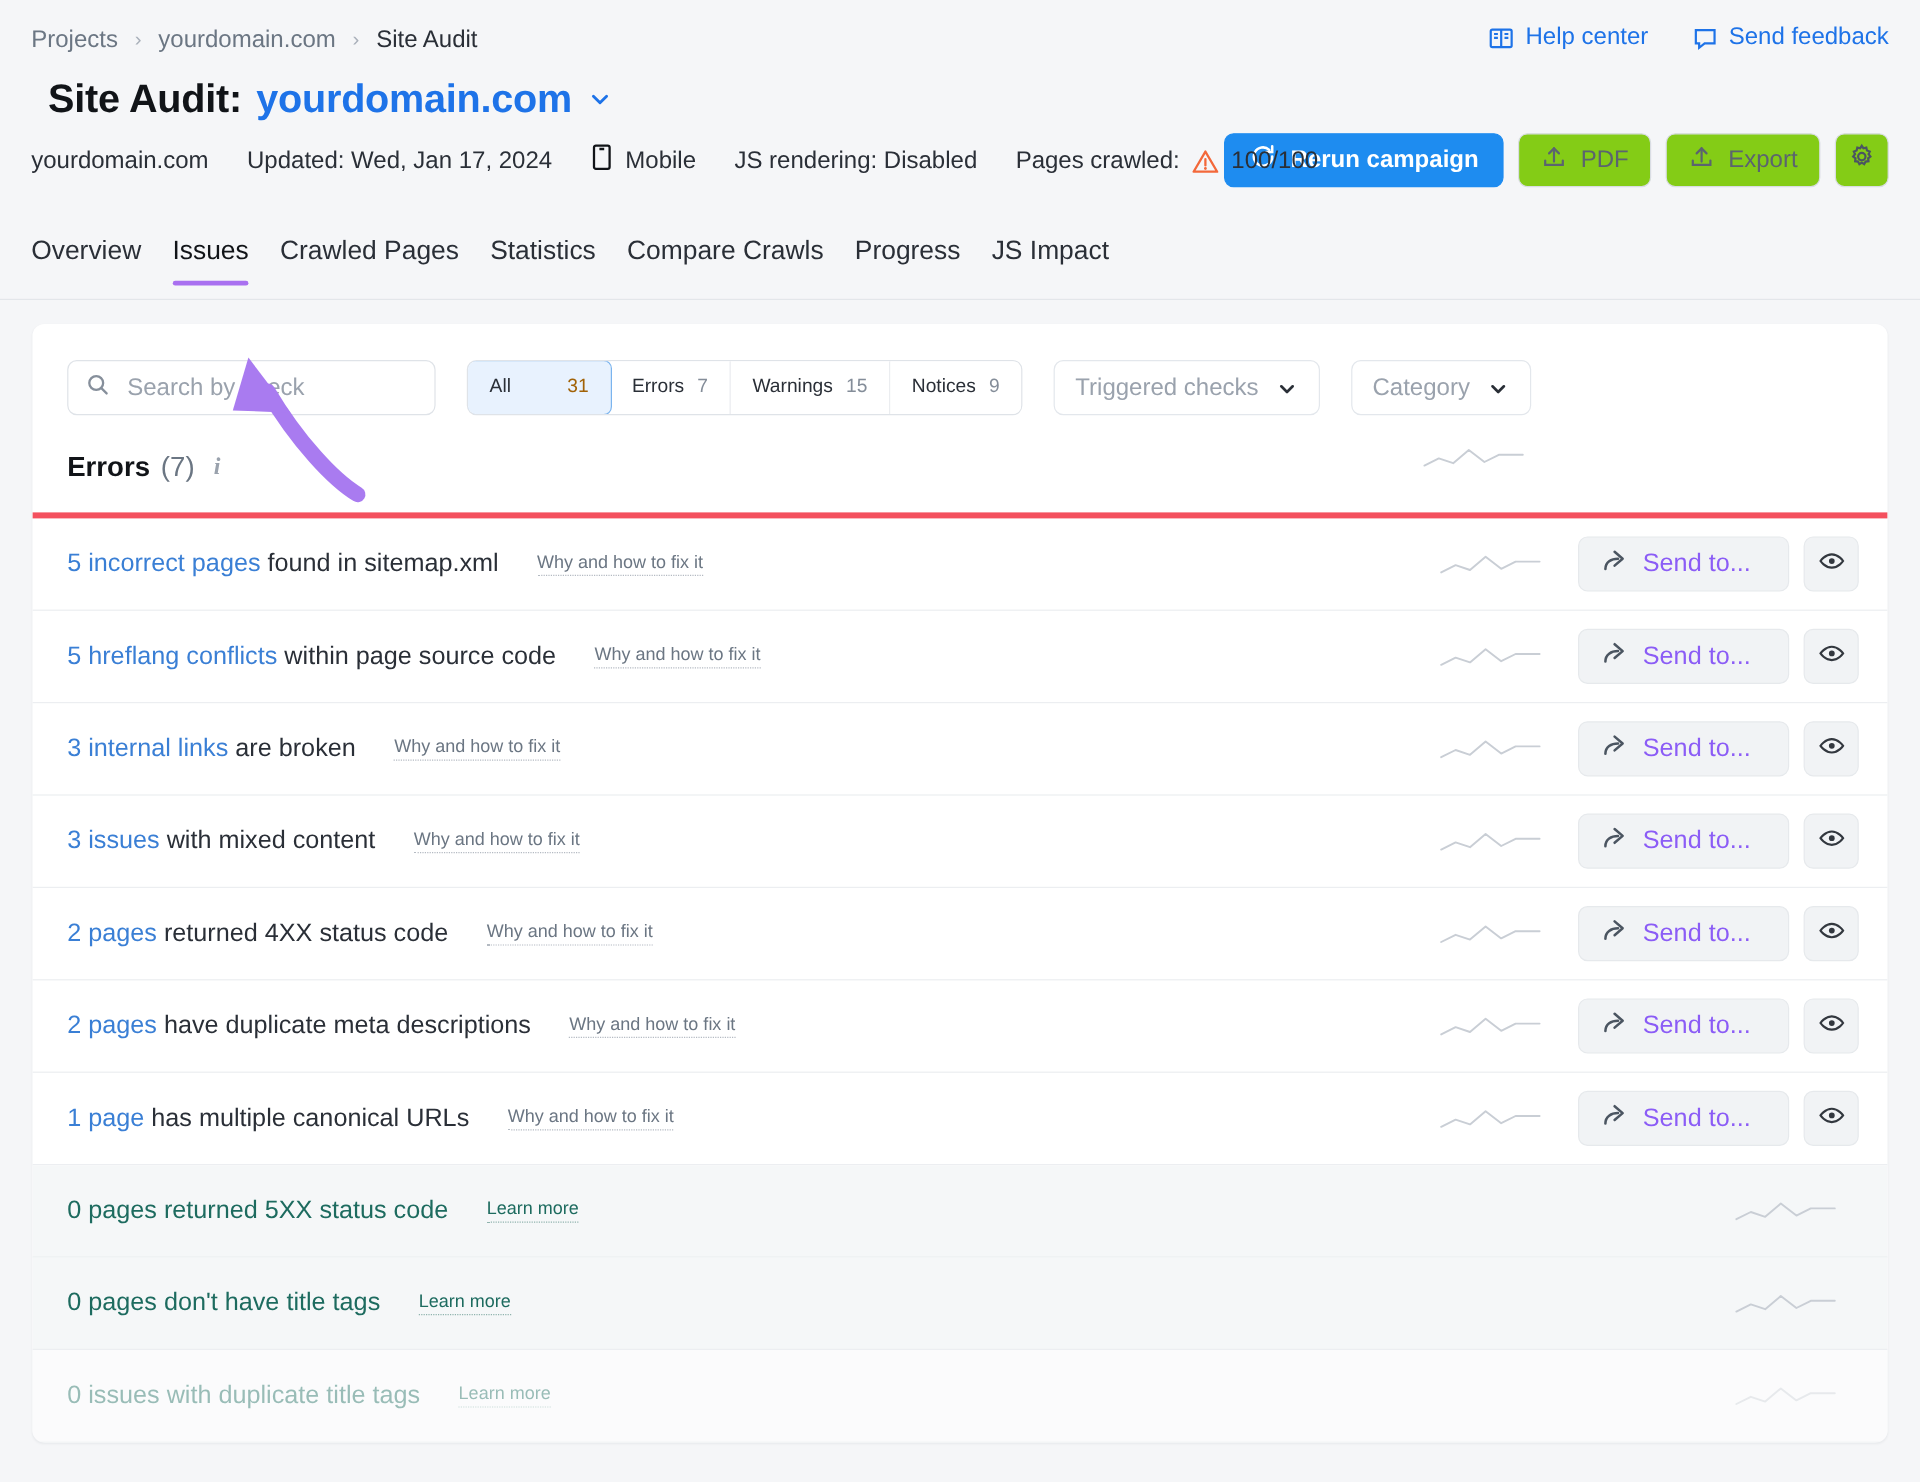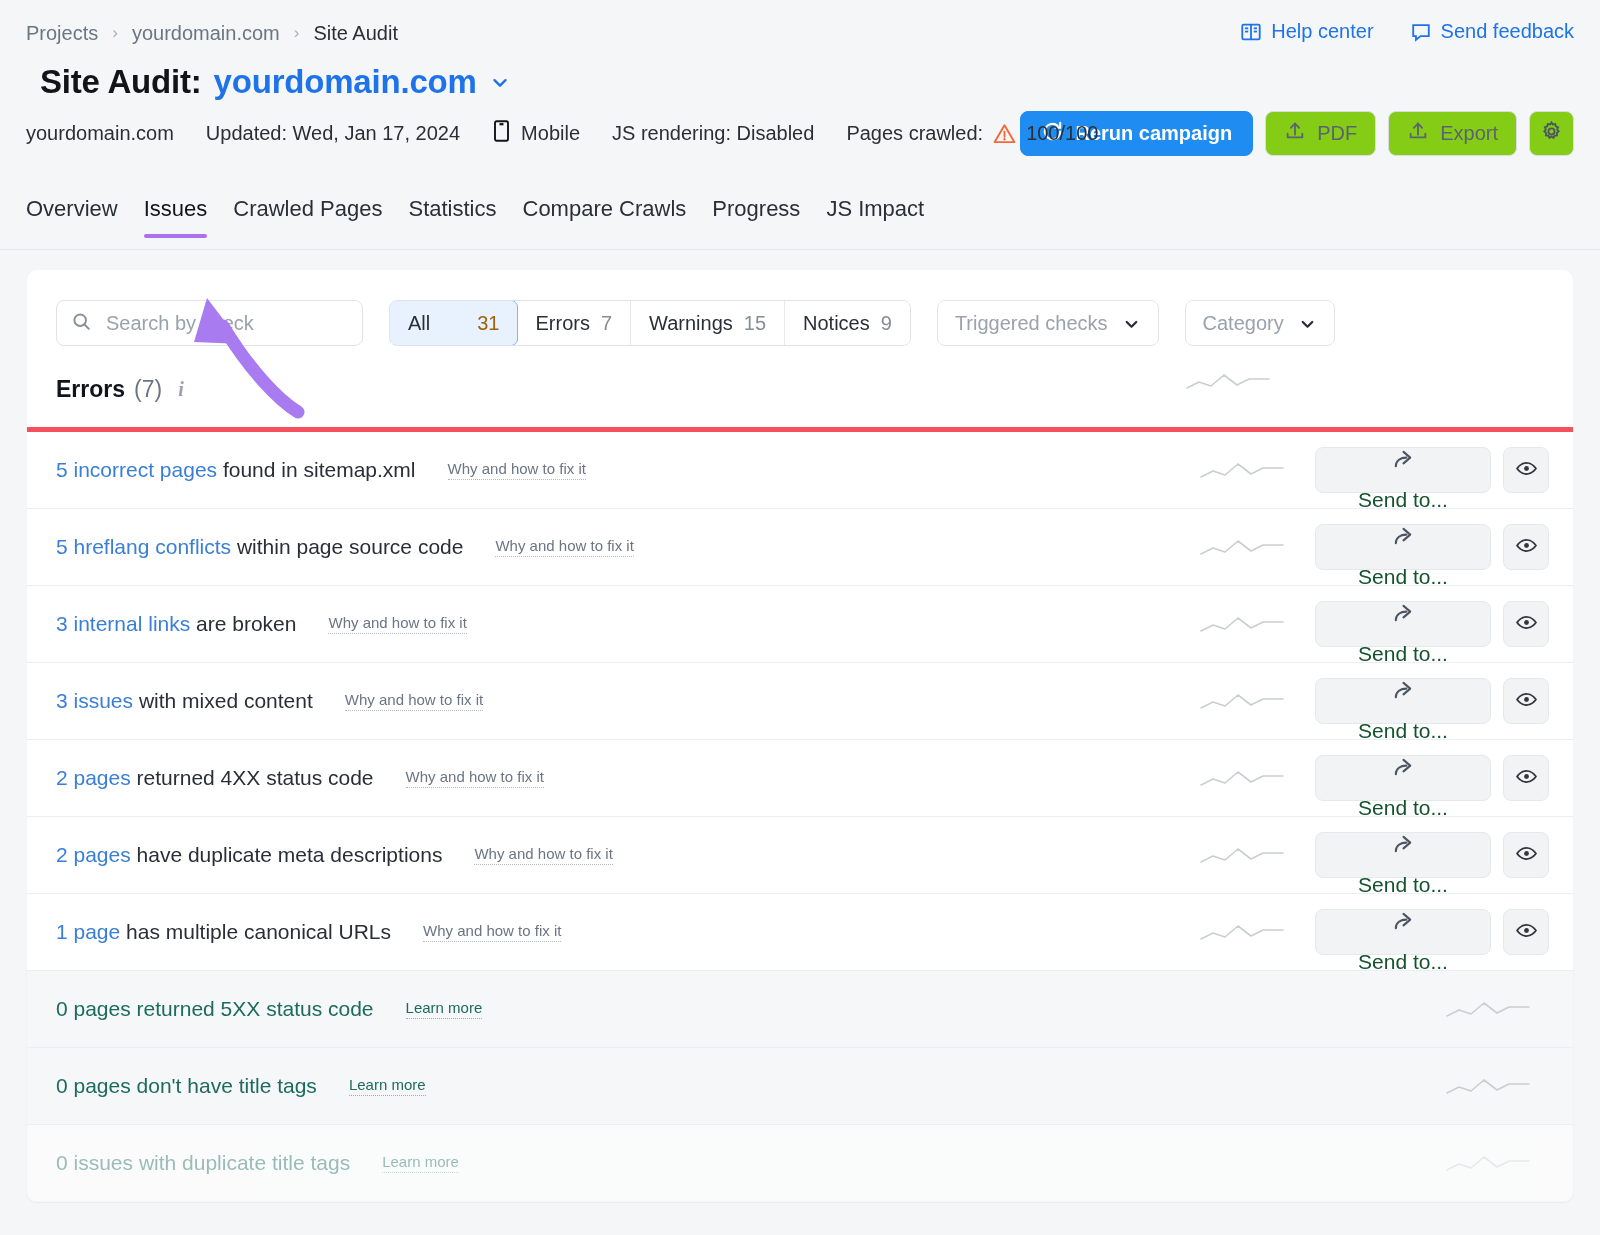--- a/index.html
+++ b/index.html
@@ -112,21 +112,21 @@
     background: transparent;
   }
   .search-box input::placeholder { color: #9aa2ad; }
 
   .segmented {
     display: flex; align-items: stretch; height: 46px;
     border: 1px solid #dfe3e8; border-radius: 8px; overflow: hidden;
   }
   .seg {
     display: flex; align-items: center; gap: 11px; padding: 0 18px;
-    font-size: 20px; color: #2a2f37; cursor: pointer; background: #fff;
+    font-size: 16px; color: #2a2f37; cursor: pointer; background: #fff;
     border-right: 1px solid #e6e9ed;
   }
   .seg:last-child { border-right: 0; }
   .seg .cnt { color: #848d99; }
   .seg.active {
     background: #e8f2fe; border: 1px solid #7bb4ee; border-radius: 7px;
     margin: -1px; z-index: 2;
   }
   .seg.active .cnt { color: #a16207; margin-left: 36px; }
 
@@ -171,21 +171,21 @@
   .row.zero .fix-link { color: #1d6b5f; border-bottom-color: #8fb3ad; }
 
   .row-right {
     position: absolute; right: 24px; top: 0; height: 100%;
     display: flex; align-items: center; gap: 12px;
   }
   .row-spark { width: 86px; display: flex; align-items: center; justify-content:center; margin-right: 18px; }
   .send-btn {
     height: 46px; min-width: 176px; border-radius: 8px; background: #f1f3f5;
     border: 1px solid #e6e9ec; display: flex; align-items: center; gap: 12px;
-    padding: 0 18px; font-size: 21px; color: #14532d; cursor: pointer; flex-direction: column;
+    padding: 0 18px; font-size: 21px; color: #8b5cf6; cursor: pointer;
   }
   .eye-btn {
     width: 46px; height: 46px; border-radius: 8px; background: #f1f3f5;
     border: 1px solid #e6e9ec; display: flex; align-items: center;
     justify-content: center; cursor: pointer;
   }
 
   
   .arrow-anno { position: absolute; left: 150px; top: 240px; pointer-events: none; z-index: 50; }
 </style>

